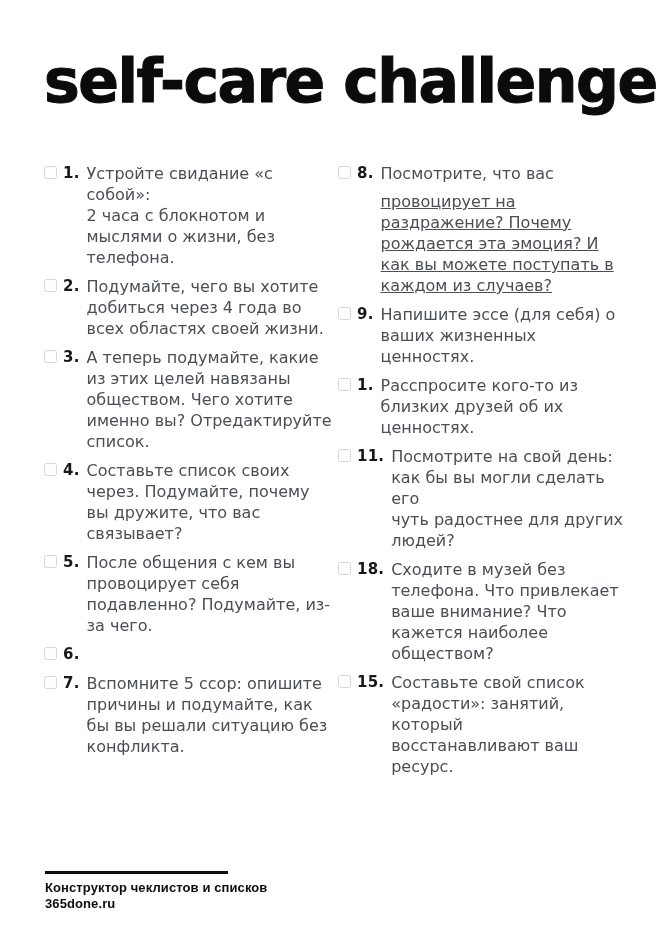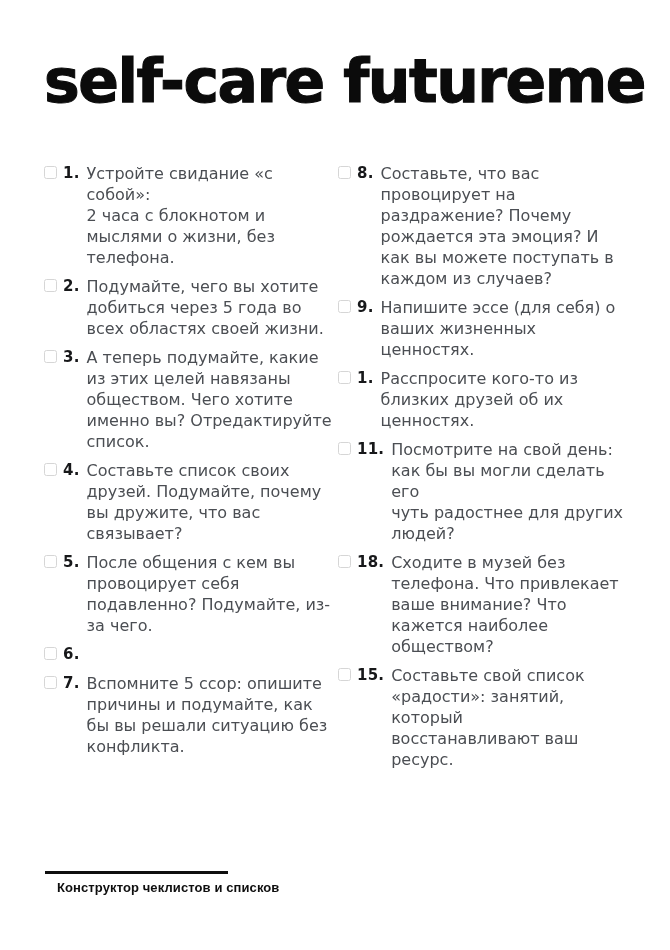--- a/index.html
+++ b/index.html
@@ -68,67 +68,66 @@
     margin-left:7px;
     min-width:0;
   }
   .text{
     display:block;
     color:var(--body_text,#4b4e53);
     font-size:16px;
     line-height:21px;
     white-space:pre-line;
   }
-  .text2{ margin-top:0; }
+  .text2{ margin-top:7px;text-decoration:underline; }
   .footer{
     position:absolute;
     left:45px; top:871px;
     width:260px;
   }
   .footer-rule{
     width:183px; height:3px;
     background:var(--footer_text,#0e0e0e);
     margin-bottom:6px;
   }
   .footer-line{
     font-family:"Liberation Sans","DejaVu Sans",sans-serif;
     font-weight:bold;
     font-size:13px;
     line-height:16px;
     color:var(--footer_text,#0e0e0e);
     letter-spacing:.1px;
-    margin-left:12px;
   }
 </style>
 </head>
 <body>
 
 <div class="page">
 
-  <h1 class="title">self-care futureme</h1>
+  <h1 class="title">self-care challenge</h1>
 
   <div class="columns">
       <div class="column">
         <div class="item">
     <span class="checkbox"></span>
     <span class="num">1.</span>
     <span class="textwrap">
       <span class="text">Устройте свидание «с собой»:
 2 часа с блокнотом и
 мыслями о жизни, без
 телефона.</span>
 
     </span>
   </div>
         <div class="item">
     <span class="checkbox"></span>
     <span class="num">2.</span>
     <span class="textwrap">
       <span class="text">Подумайте, чего вы хотите
-добиться через 5 года во
+добиться через 4 года во
 всех областях своей жизни.</span>
 
     </span>
   </div>
         <div class="item">
     <span class="checkbox"></span>
     <span class="num">3.</span>
     <span class="textwrap">
       <span class="text">А теперь подумайте, какие
 из этих целей навязаны
@@ -136,21 +135,21 @@
 именно вы? Отредактируйте
 список.</span>
 
     </span>
   </div>
         <div class="item">
     <span class="checkbox"></span>
     <span class="num">4.</span>
     <span class="textwrap">
       <span class="text">Составьте список своих
-друзей. Подумайте, почему
+через. Подумайте, почему
 вы дружите, что вас
 связывает?</span>
 
     </span>
   </div>
         <div class="item">
     <span class="checkbox"></span>
     <span class="num">5.</span>
     <span class="textwrap">
       <span class="text">После общения с кем вы
@@ -174,21 +173,21 @@
 конфликта.</span>
 
     </span>
   </div>
       </div>
       <div class="column">
         <div class="item">
     <span class="checkbox"></span>
     <span class="num">8.</span>
     <span class="textwrap">
-      <span class="text">Составьте, что вас</span>
+      <span class="text">Посмотрите, что вас</span>
       <span class="text text2">провоцирует на
 раздражение? Почему
 рождается эта эмоция? И
 как вы можете поступать в
 каждом из случаев?</span>
     </span>
   </div>
         <div class="item">
     <span class="checkbox"></span>
     <span class="num">9.</span>
@@ -242,15 +241,16 @@
 ресурс.</span>
 
     </span>
   </div>
       </div>
     </div>
 
   <div class="footer">
     <div class="footer-rule"></div>
     <div class="footer-line">Конструктор чеклистов и списков</div>
+    <div class="footer-line">365done.ru</div>
   </div>
 
 </div>
 
 </body></html>

